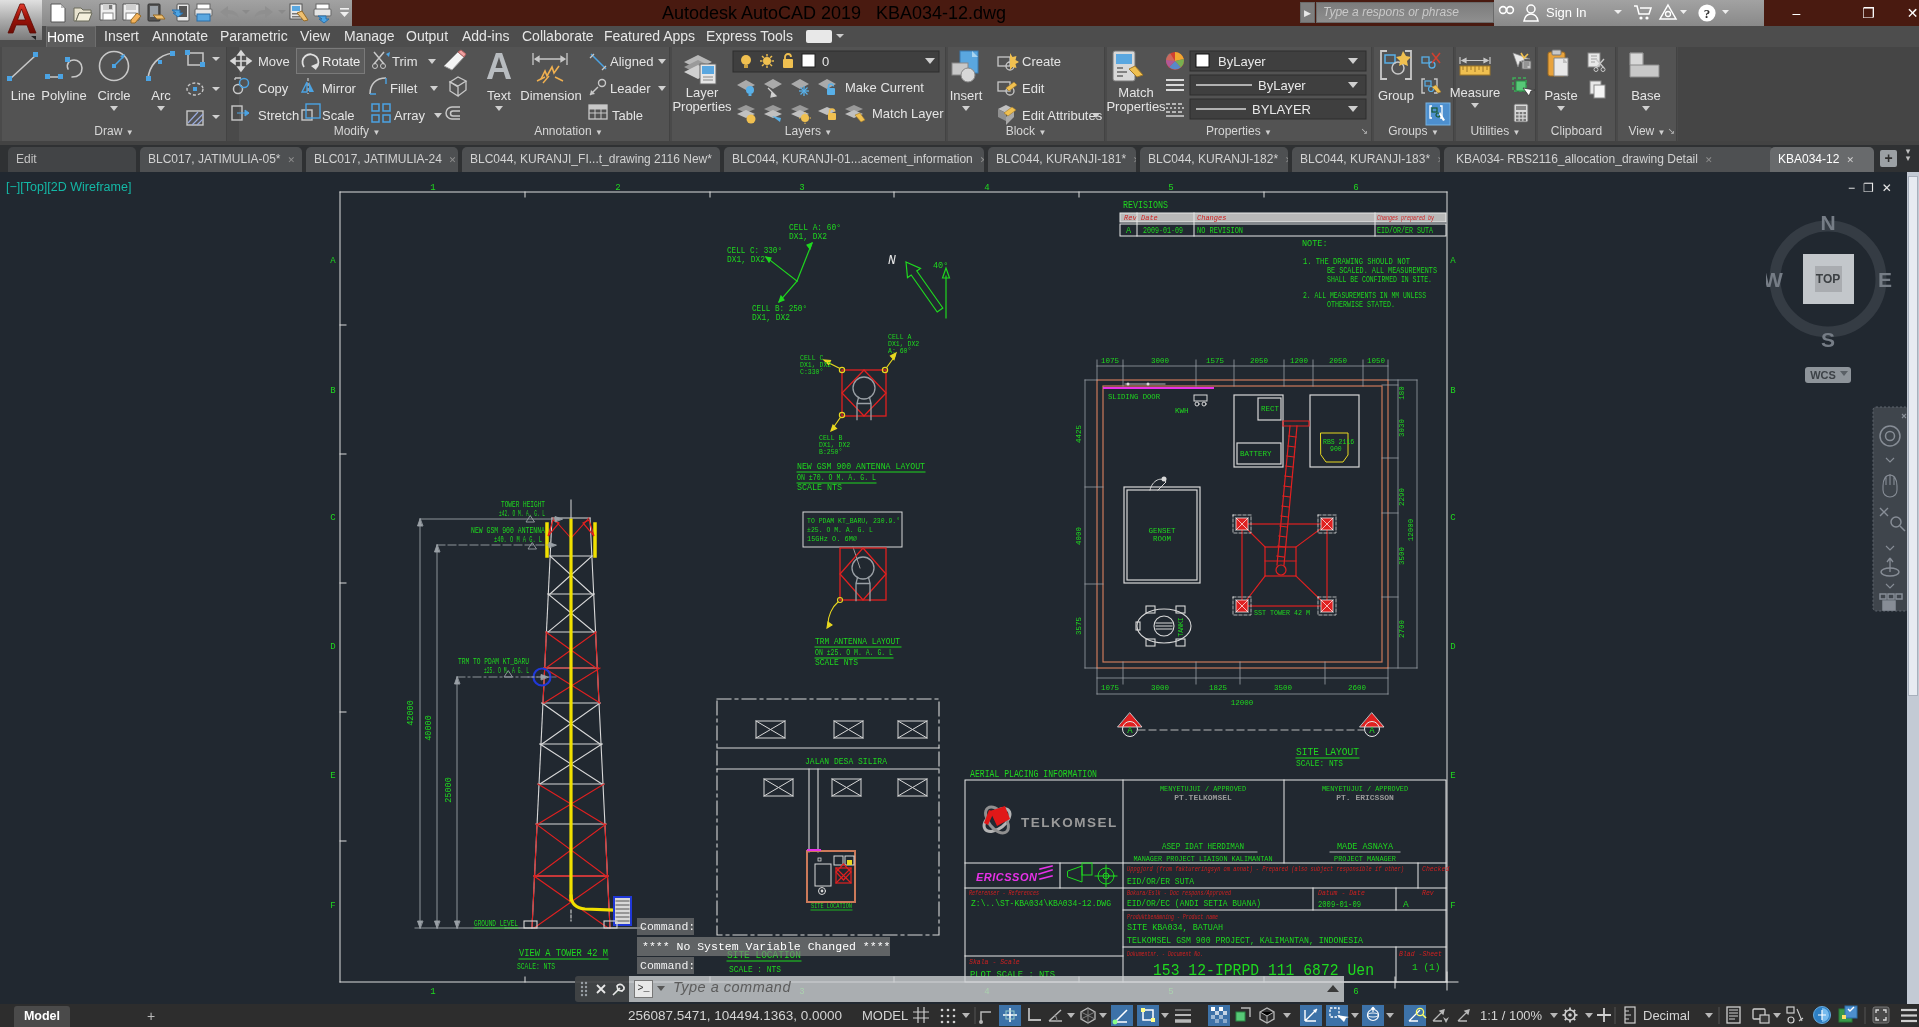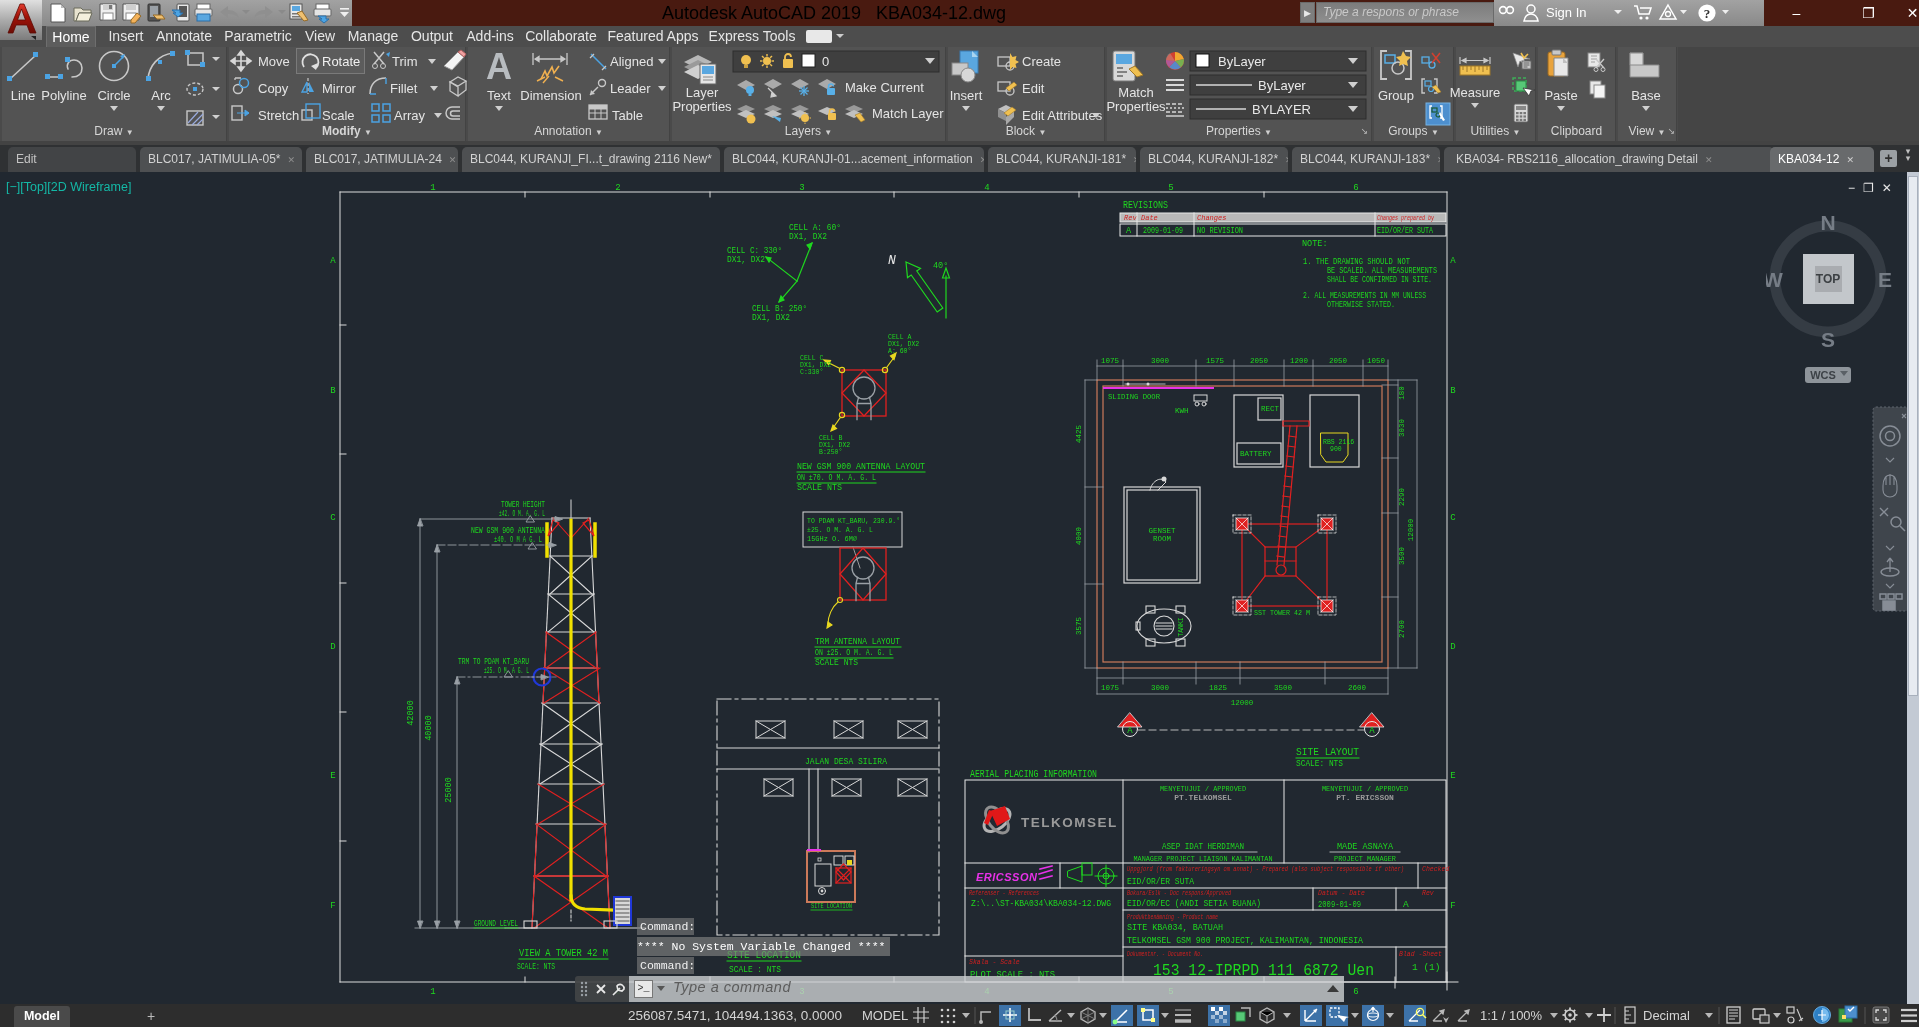--- a/index.html
+++ b/index.html
@@ -8,21 +8,21 @@
 
 #titlebar{position:absolute;left:0;top:0;width:1919px;height:26px;background:#491a10;}
 #alogo{position:absolute;left:0;top:0;width:42px;height:40px;background:linear-gradient(#d7d7d7,#9a9a9a 55%,#6f6f6f);border:1px solid #5a5a5a;z-index:30;}
 #qat{position:absolute;left:42px;top:0;width:310px;height:26px;background:linear-gradient(#a2a2a2,#898989);}
 #apptitle{position:absolute;left:352px;top:0;width:964px;height:26px;text-align:center;line-height:26px;color:#000;font-size:18px;}
 #searchbox{position:absolute;left:1316px;top:2px;width:178px;height:21px;background:linear-gradient(#7c7c7c,#8f8f8f);border:1px solid #6a6a6a;color:#c9c9c9;font-style:italic;font-size:12px;line-height:19px;padding-left:6px;}
 #signstrip{position:absolute;left:1494px;top:0;width:270px;height:26px;background:linear-gradient(#a2a2a2,#898989);}
 .winbtn{position:absolute;top:0;height:26px;width:45px;color:#fff;text-align:center;line-height:26px;font-size:14px;}
 
 #menurow{position:absolute;left:0;top:26px;width:1919px;height:21px;background:#4d4d4d;}
-.mtab{position:absolute;top:26px;height:21px;color:#e6e6e6;font-size:14px;line-height:21px;text-align:center;}
+.mtab{position:absolute;top:26px;height:21px;color:#e6e6e6;font-size:14px;line-height:21px;text-align:left;}
 .mtab.active{background:#5d5d5d;border:1px solid #6e6e6e;border-bottom:none;color:#fff;}
 
 #ribbon{position:absolute;left:0;top:47px;width:1919px;height:98px;background:#4a4a4a;}
 .panel{position:absolute;top:47px;height:94px;background:#535353;border-right:1px solid #434343;}
 .plabel{position:absolute;bottom:1px;left:0;right:0;height:17px;text-align:center;color:#d6d6d6;font-size:12px;line-height:16px;}
 .plabel .car{font-size:8px;color:#cfcfcf;}
 .caret{position:absolute;width:0;height:0;border-left:4px solid transparent;border-right:4px solid transparent;border-top:4px solid #d0d0d0;}
 
 #ftabs{position:absolute;left:0;top:145px;width:1919px;height:27px;background:#2f3133;}
 .ftab{position:absolute;top:147px;height:25px;background:#4e5052;border-radius:5px 5px 0 0;color:#d2d2d2;font-size:12px;line-height:25px;padding:0 8px;white-space:nowrap;overflow:hidden;}
@@ -190,21 +190,21 @@
 <div class="mtab" style="left:706px;width:92px;">Express Tools</div>
 <div class="abs" style="left:806px;top:30px;width:26px;height:13px;background:#e8e8e8;border-radius:2px;"></div>
 <div class="caret" style="left:836px;top:34px;border-top-color:#ccc;"></div>
 
 <div id="ribbon"></div>
 <div class="abs" style="left:1678px;top:47px;width:241px;height:94px;background:#454545;"></div>
 <div class="abs" style="left:0;top:141px;width:1919px;height:4px;background:#434343;"></div>
 <div class="panel" style="left:2px;width:225px;">
     <div class="plabel">Draw <span class="car">▼</span></div>
   </div>
-<div class="panel" style="left:229px;width:237px;font-weight:bold;">
+<div class="panel" style="left:239px;width:237px;">
     <div class="plabel">Modify <span class="car">▼</span></div>
   </div>
 <div class="panel" style="left:468px;width:202px;">
     <div class="plabel">Annotation <span class="car">▼</span></div>
   </div>
 <div class="panel" style="left:672px;width:274px;">
     <div class="plabel">Layers <span class="car">▼</span></div>
   </div>
 <div class="panel" style="left:948px;width:157px;">
     <div class="plabel">Block <span class="car">▼</span></div>
@@ -1250,21 +1250,21 @@
       <rect x="16" y="188" width="6" height="5"></rect>
       <rect x="24" y="188" width="6" height="5"></rect>
     <rect x="11" y="195" width="12" height="9" fill="#878d96"></rect>
   </g>
 </svg>
 
 <div class="abs" style="left:1907px;top:172px;width:12px;height:832px;background:#c3cad4;"></div>
 <div class="abs" style="left:1908px;top:176px;width:10px;height:520px;background:#e7ebf1;border:1px solid #a8b0bc;"></div>
 
 <div class="abs" style="left:637px;top:918px;width:57px;height:17px;background:rgba(125,125,125,0.62);color:#f0f0f0;font-family:'Liberation Mono',monospace;font-size:11.5px;line-height:17px;padding-left:3px;">Command:</div>
-<div class="abs" style="left:637px;top:937px;width:253px;height:19px;background:rgba(130,130,130,0.65);color:#fff;font-family:'Liberation Mono',monospace;font-size:11.5px;line-height:19px;white-space:nowrap;">**** No System Variable Changed ****</div>
+<div class="abs" style="left:637px;top:937px;width:253px;height:19px;background:rgba(130,130,130,0.65);color:#fff;font-family:'Liberation Mono',monospace;font-size:11.5px;line-height:19px;padding-left:5px;white-space:nowrap;">**** No System Variable Changed ****</div>
 <div class="abs" style="left:637px;top:957px;width:57px;height:17px;background:rgba(125,125,125,0.62);color:#f0f0f0;font-family:'Liberation Mono',monospace;font-size:11.5px;line-height:17px;padding-left:3px;">Command:</div>
 
 <div class="abs" style="left:575px;top:976px;width:54px;height:26px;background:rgba(66,68,70,0.92);border-radius:3px 0 0 3px;">
   <svg width="54" height="26">
       <g fill="#9aa0a6">
         <circle cx="7" cy="7" r="1.2"></circle>
         <circle cx="11" cy="7" r="1.2"></circle>
         <circle cx="7" cy="11" r="1.2"></circle>
         <circle cx="11" cy="11" r="1.2"></circle>
         <circle cx="7" cy="15" r="1.2"></circle>

